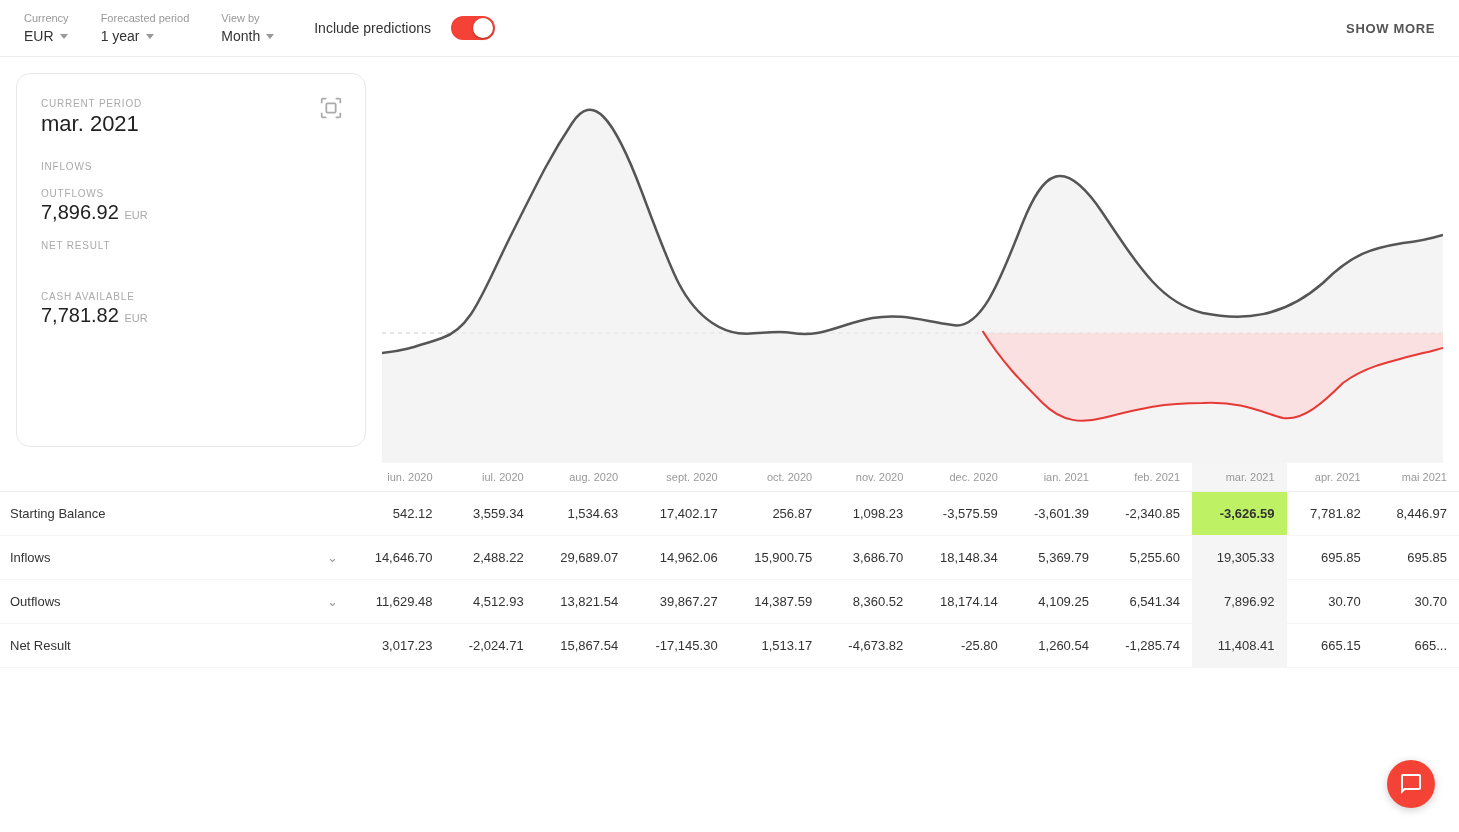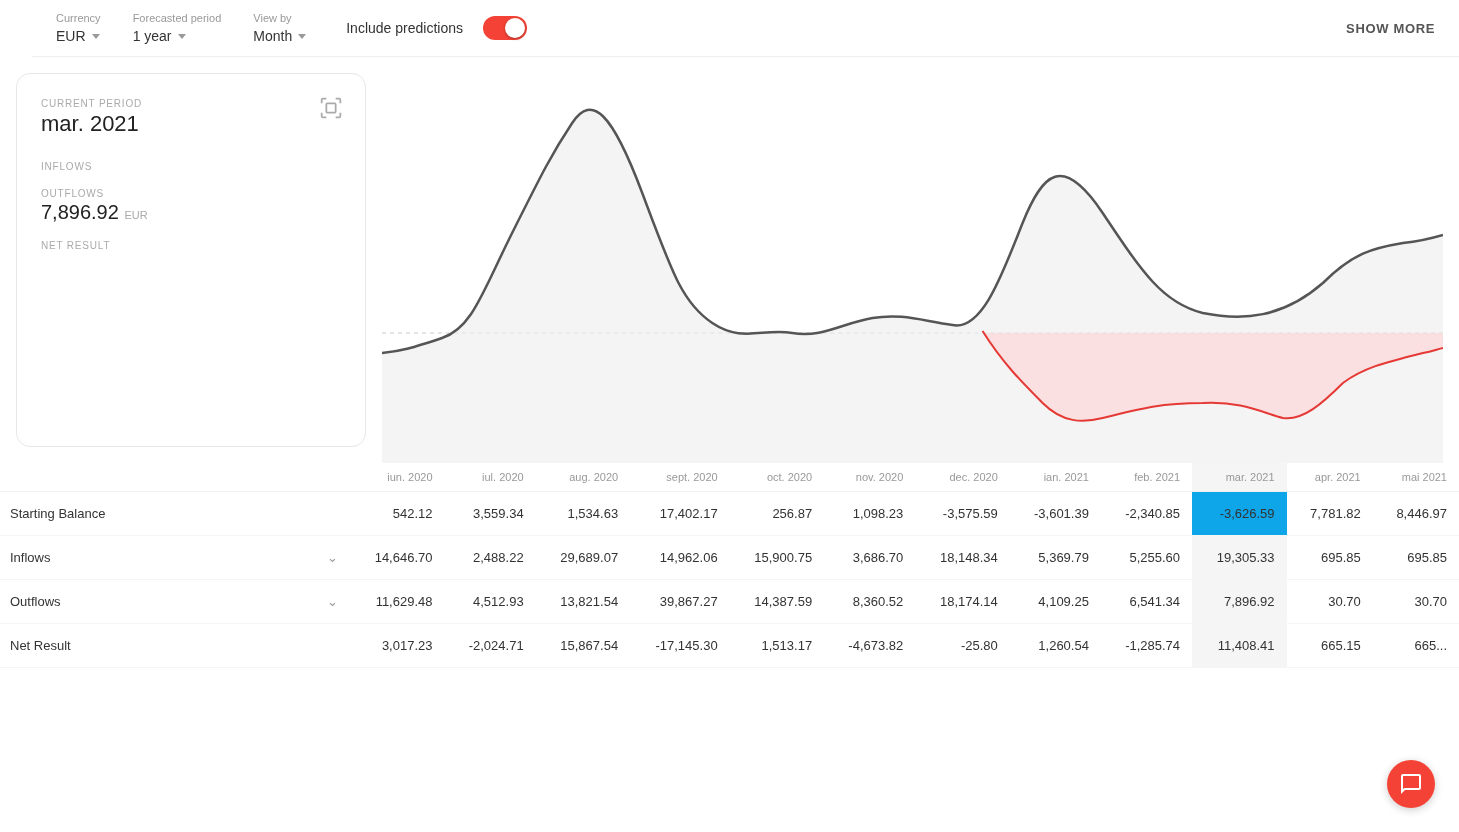--- a/index.html
+++ b/index.html
@@ -4,21 +4,20 @@
   <style>
     * { box-sizing: border-box; margin: 0; padding: 0; }
     body { font-family: -apple-system, BlinkMacSystemFont, 'Segoe UI', sans-serif; background: #fff; color: #333; font-size: 13px; }
     
     .toolbar {
       display: flex;
       align-items: center;
       padding: 12px 24px;
       border-bottom: 1px solid #eee;
       gap: 32px;
-      margin-left: 32px;
     }
     .toolbar-group { display: flex; flex-direction: column; gap: 4px; }
     .toolbar-label { font-size: 11px; color: #999; }
     .toolbar-value {
       display: flex;
       align-items: center;
       gap: 6px;
       font-size: 14px;
       color: #333;
       cursor: pointer;
@@ -222,20 +221,27 @@
       <div class="metric-value">
         <span>7,896.92</span>
         <span class="currency">EUR</span>
       </div>
     </div>
 
     <div class="metric-group">
       <div class="metric-label">NET RESULT</div>
     </div>
 
+    <div class="metric-group cash-group">
+      <div class="metric-label">CASH AVAILABLE</div>
+      <div class="metric-value">
+        <span>7,781.82</span>
+        <span class="currency">EUR</span>
+      </div>
+    </div>
   </div>
 
   <div class="chart-area">
     <div class="chart-container">
       <svg width="100%" height="100%" viewBox="0 0 1060 390" preserveAspectRatio="none">
 
         <line x1="0" y1="260" x2="1060" y2="260" stroke="#ccc" stroke-width="1" stroke-dasharray="4,4"></line>
 
         <path d="M0,280 C20,278 30,275 60,265 C90,255 100,220 130,160 C160,100 170,80 190,50 C210,20 230,40 260,120 C290,200 300,230 330,250 C360,270 380,255 410,260 C440,265 460,250 490,245 C520,240 540,248 570,252 C600,258 620,200 640,150 C660,100 680,80 720,140 C760,200 780,230 820,240 C860,248 900,245 940,210 C970,180 990,175 1020,170 C1040,168 1050,165 1060,162 L1060,390 L0,390 Z" fill="#ececec" opacity="0.6"></path>
 
@@ -275,21 +281,21 @@
           <td><span>Starting Balance</span></td>
           <td>542.12</td>
           <td>3,559.34</td>
           <td>1,534.63</td>
           <td>17,402.17</td>
           <td>256.87</td>
           <td>1,098.23</td>
           <td>-3,575.59</td>
           <td>-3,601.39</td>
           <td>-2,340.85</td>
-          <td style="background: #0ea5e9; font-weight: 400;">-3,626.59</td>
+          <td style="background: #bef264; font-weight: 700;">-3,626.59</td>
           <td>7,781.82</td>
           <td>8,446.97</td>
         </tr>
         <tr>
           <td>
             <div class="row-label-expand">
               <span>Inflows</span>
               <span style="cursor:pointer;color:#999;">⌄</span>
             </div>
           </td>

